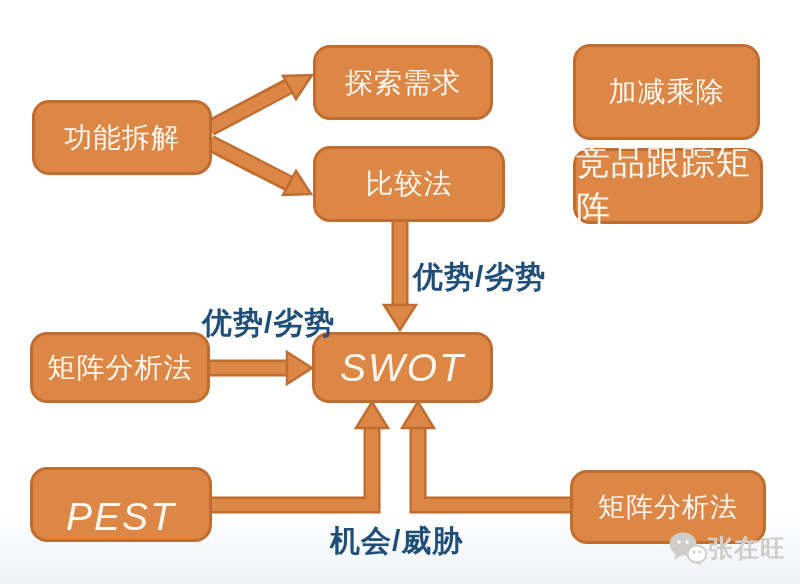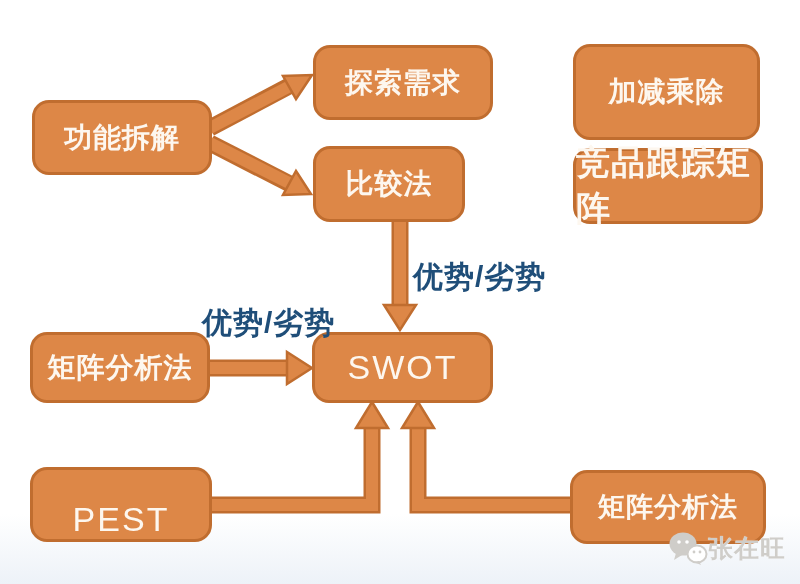--- a/index.html
+++ b/index.html
@@ -24,22 +24,22 @@
     position:absolute;
     background:var(--node-fill);
     border:3px solid var(--node-border);
     border-radius:17px;
     display:flex;align-items:center;justify-content:center;
     color:var(--node-text);
     z-index:2;
     box-sizing:border-box;
     letter-spacing:1px;
   }
-  .node.cjk{font-size:28px;font-weight:bold;}
-  .node.latin{font-size:34px;letter-spacing:2px;}
+  .node.cjk{font-size:28px;}
+  .node.latin{font-size:39px;letter-spacing:2px;font-style:italic;}
   .edge-label{
     position:absolute;
     color:var(--edge-label);
     font-size:30px;
     font-weight:bold;
     z-index:3;
     white-space:nowrap;
     letter-spacing:1px;
   }
   .watermark{
@@ -105,21 +105,21 @@
   </div>
 
   <div class="node cjk" style="left:313px;top:45px;width:180px;height:75px;">
     <span>探索需求</span>
   </div>
 
   <div class="node cjk" style="left:573px;top:44px;width:187px;height:96px;">
     <span>加减乘除</span>
   </div>
 
-  <div class="node cjk" style="left:313px;top:146px;width:152px;height:76px;text-align:right;">
+  <div class="node cjk" style="left:313px;top:146px;width:192px;height:76px;text-align:right;">
     <span>比较法</span>
   </div>
 
   <div class="node cjk" style="left:573px;top:148px;width:190px;height:76px;font-size:34px;">
     <span>竞品跟踪矩阵</span>
   </div>
 
   <div class="node cjk" style="left:30px;top:332px;width:180px;height:71px;">
     <span>矩阵分析法</span>
   </div>
@@ -133,20 +133,21 @@
   </div>
 
   <div class="node cjk" style="left:570px;top:470px;width:196px;height:74px;font-size:27px;">
     <span>矩阵分析法</span>
   </div>
 
   <div class="edge-label" style="left:413px;top:257px;">优势/劣势</div>
 
   <div class="edge-label" style="left:202px;top:303px;">优势/劣势</div>
 
+  <div class="edge-label" style="left:330px;top:521px;">机会/威胁</div>
 
   <div class="watermark">
     <svg width="40" height="34" viewBox="0 0 40 34">
       <ellipse cx="15" cy="13" rx="13.5" ry="11.5" fill="var(--watermark)"></ellipse>
       <path d="M 8 22 L 6 29 L 14 24 Z" fill="var(--watermark)"></path>
       <ellipse cx="29" cy="23" rx="9.5" ry="8.5" fill="#ffffff" stroke="var(--watermark)" stroke-width="2"></ellipse>
       <path d="M 31 30 L 33 34 L 26 31 Z" fill="var(--watermark)"></path>
       <circle cx="11" cy="11" r="1.8" fill="#ffffff"></circle>
       <circle cx="19" cy="11" r="1.8" fill="#ffffff"></circle>
       <circle cx="26" cy="21" r="1.4" fill="var(--watermark)"></circle>

